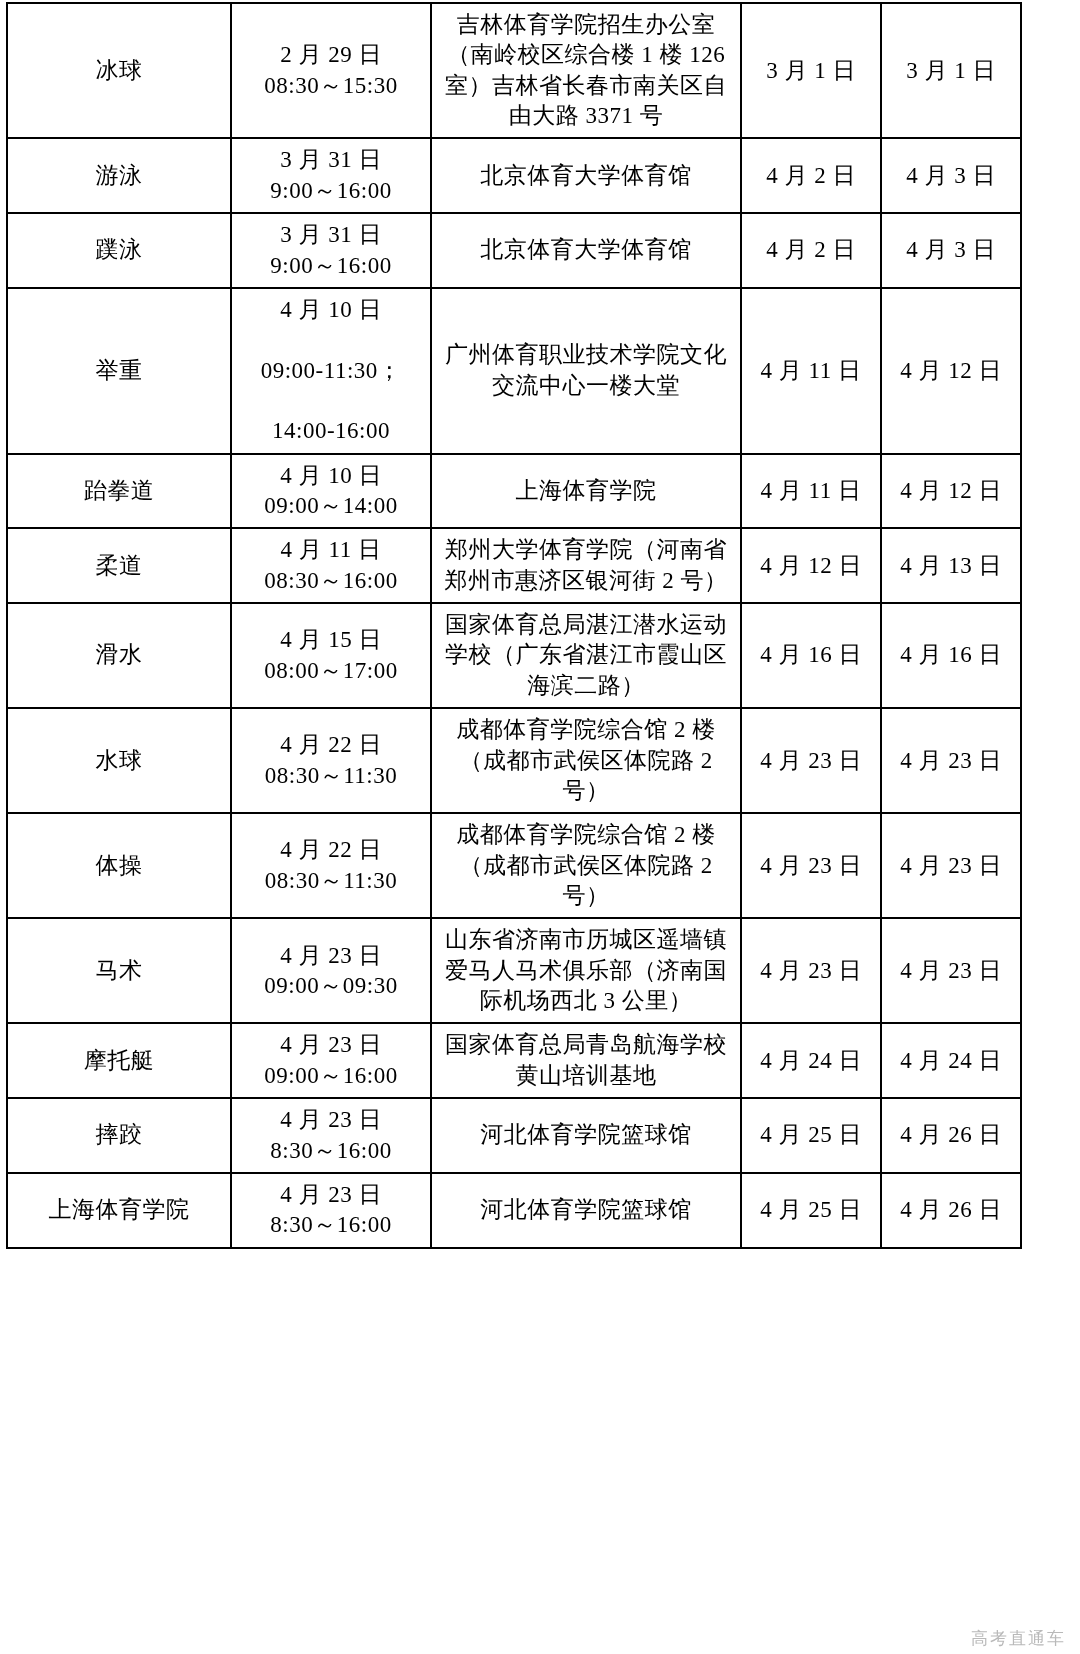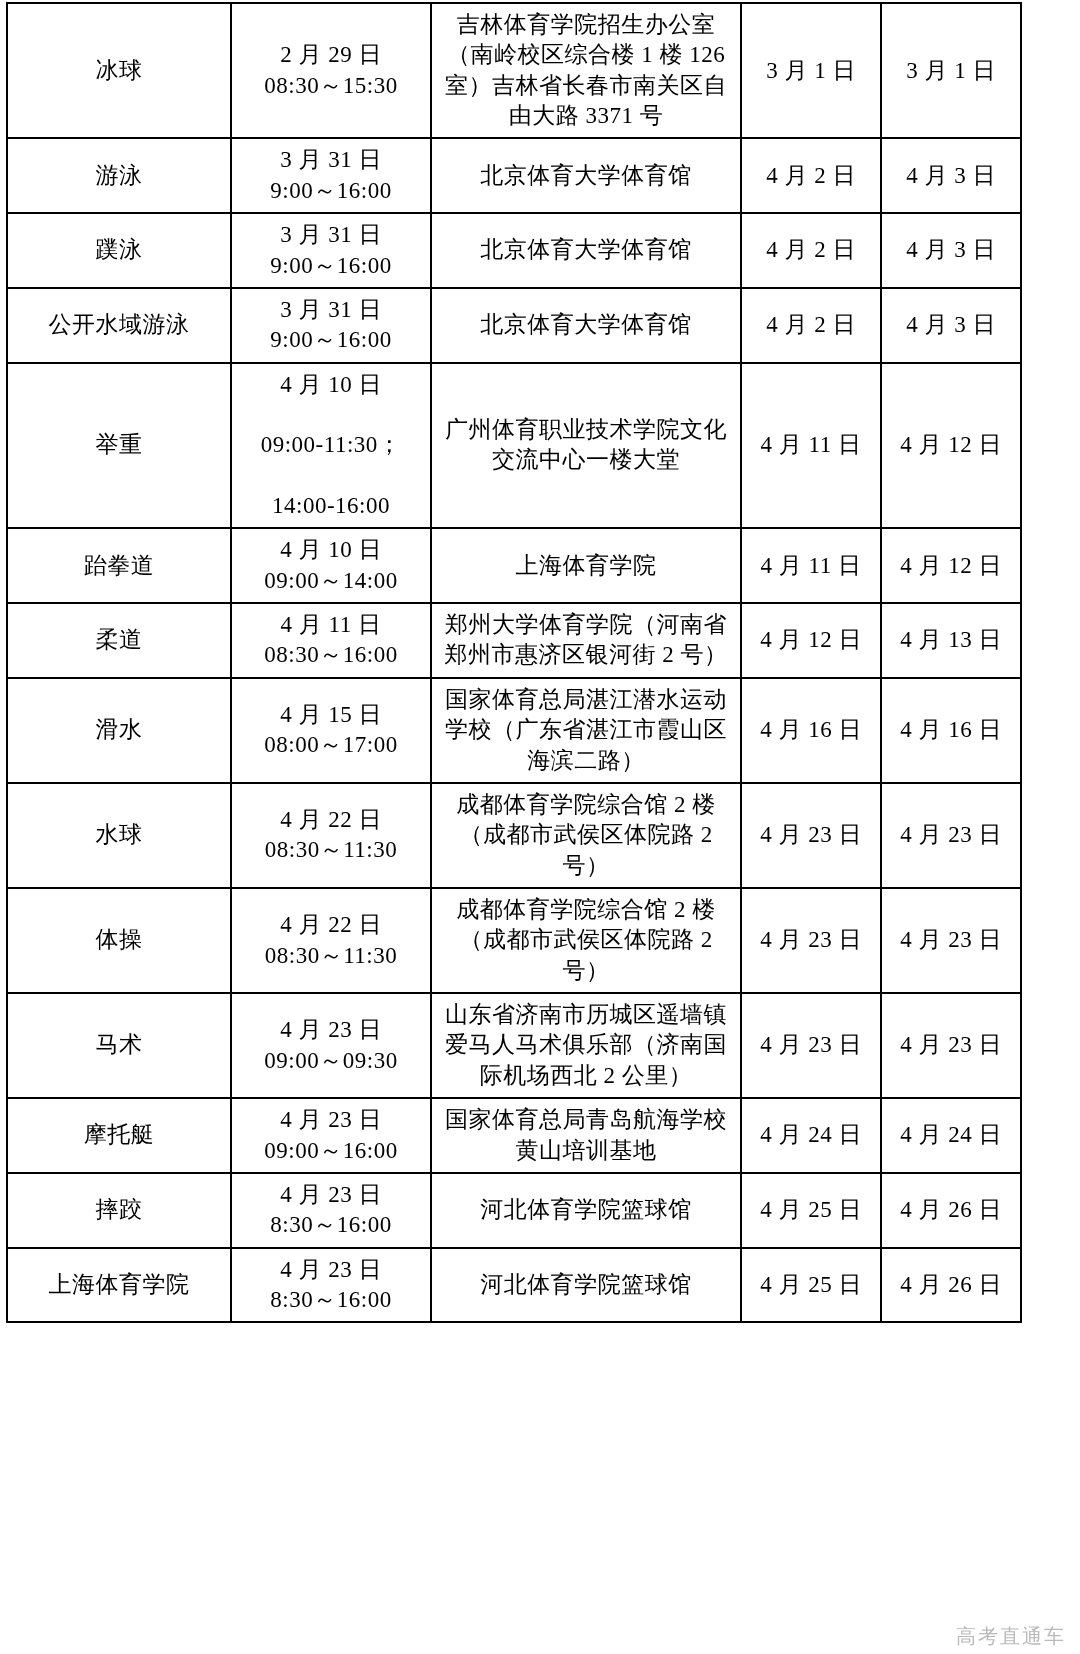--- a/index.html
+++ b/index.html
@@ -47,21 +47,21 @@
 
   td.sport { font-size: 23px; margin-left: 48px; }
   td.time  { font-size: 22px; white-space: pre-line; }
   td.place { font-size: 22px; line-height: 1.34; }
   td.date  { font-size: 22px; white-space: nowrap; margin-top: 44px; }
 
   .watermark {
     position: absolute;
     right: 14px;
     bottom: 6px;
-    font-size: 20px;
+    font-size: 17px;
     color: #b9b9b9;
     letter-spacing: 2px;
     font-family: "Liberation Sans", sans-serif;
     pointer-events: none;
   }
 </style>
 </head>
 <body>
 
 <div class="sheet">
@@ -85,28 +85,20 @@
       <tr>
         <td class="sport">游泳</td>
         <td class="time">3 月 31 日
 9:00～16:00</td>
         <td class="place">北京体育大学体育馆</td>
         <td class="date">4 月 2 日</td>
         <td class="date">4 月 3 日</td>
       </tr>
       <tr>
         <td class="sport">蹼泳</td>
-        <td class="time">3 月 31 日
-9:00～16:00</td>
-        <td class="place">北京体育大学体育馆</td>
-        <td class="date">4 月 2 日</td>
-        <td class="date">4 月 3 日</td>
-      </tr>
-      <tr>
-        <td class="sport">公开水域游泳</td>
         <td class="time">3 月 31 日
 9:00～16:00</td>
         <td class="place">北京体育大学体育馆</td>
         <td class="date">4 月 2 日</td>
         <td class="date">4 月 3 日</td>
       </tr>
       <tr>
         <td class="sport">举重</td>
         <td class="time">4 月 10 日
 
@@ -154,21 +146,21 @@
         <td class="time">4 月 22 日
 08:30～11:30</td>
         <td class="place">成都体育学院综合馆 2 楼 （成都市武侯区体院路 2 号）</td>
         <td class="date">4 月 23 日</td>
         <td class="date">4 月 23 日</td>
       </tr>
       <tr>
         <td class="sport">马术</td>
         <td class="time">4 月 23 日
 09:00～09:30</td>
-        <td class="place">山东省济南市历城区遥墙镇爱马人马术俱乐部（济南国际机场西北 2 公里）</td>
+        <td class="place">山东省济南市历城区遥墙镇爱马人马术俱乐部（济南国际机场西北 3 公里）</td>
         <td class="date">4 月 23 日</td>
         <td class="date">4 月 23 日</td>
       </tr>
       <tr>
         <td class="sport">摩托艇</td>
         <td class="time">4 月 23 日
 09:00～16:00</td>
         <td class="place">国家体育总局青岛航海学校黄山培训基地</td>
         <td class="date">4 月 24 日</td>
         <td class="date">4 月 24 日</td>

